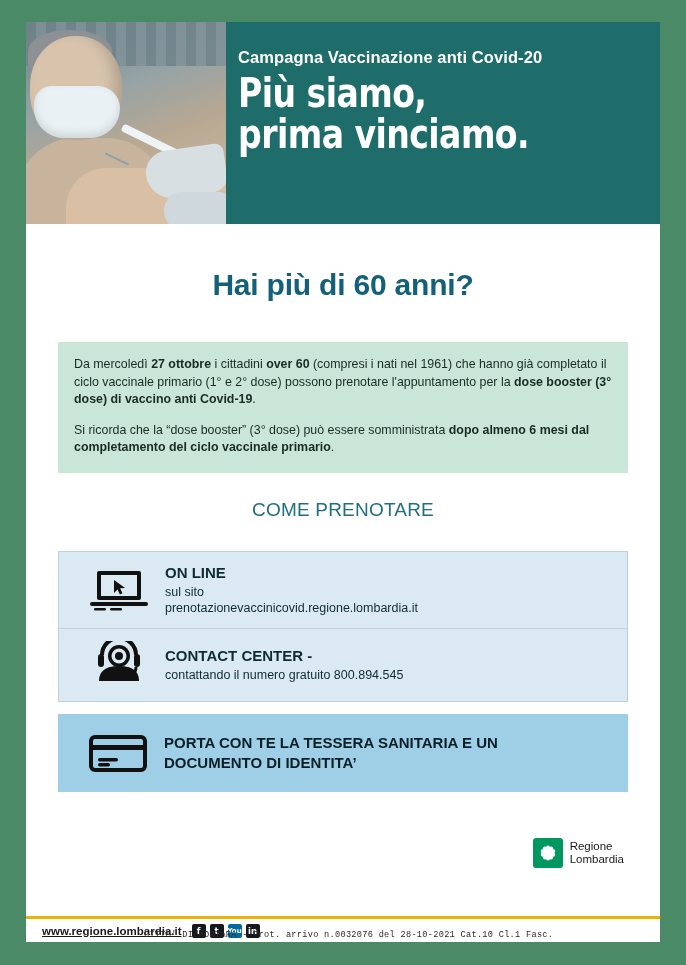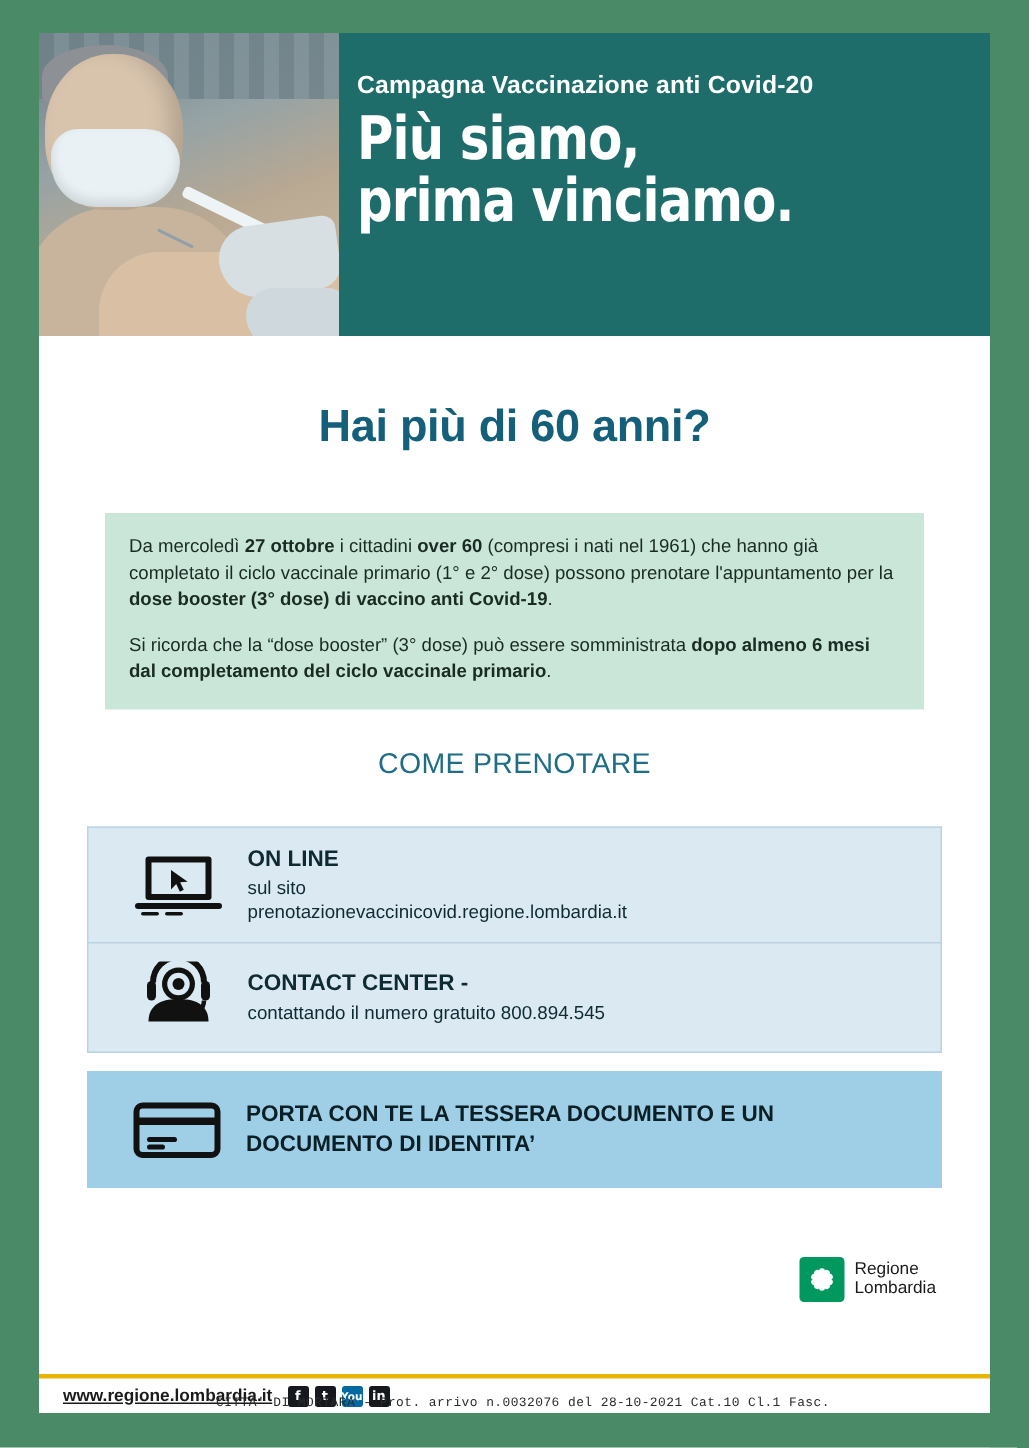--- a/index.html
+++ b/index.html
@@ -91,21 +91,21 @@
   
   .question{
     text-align:center;
     color:#14607a;
     font-size:30px;font-weight:bold;
     padding:44px 0 40px 0;
     letter-spacing:-.2px;
   }
   
   .greenbox{
-    margin:0 44px;
+    margin:0 32px;
     background:#c9e6d8;
     padding:14px 16px 16px 16px;
     color:#1a2b24;
     font-size:12.4px;
     line-height:1.42;
   }
   .greenbox p{margin:0;}
   .greenbox p + p{margin-top:13px;}
   .greenbox b{font-weight:bold;}
   
@@ -296,21 +296,21 @@
   <div class="rowblue">
     <div class="ico">
       <svg width="62" height="42" viewBox="0 0 62 42" aria-hidden="true">
         <rect x="4" y="5" width="54" height="33" rx="4" fill="none" stroke="#111" stroke-width="4"></rect>
         <rect x="4" y="13" width="54" height="5" fill="#111"></rect>
         <rect x="11" y="26" width="20" height="3.4" rx="1.7" fill="#111"></rect>
         <rect x="11" y="31" width="12" height="3.4" rx="1.7" fill="#111"></rect>
       </svg>
     </div>
     <div>
-      <p class="title">PORTA CON TE LA TESSERA DOCUMENTO  E UN</p>
+      <p class="title">PORTA CON TE LA TESSERA SANITARIA  E UN</p>
       <p class="title">DOCUMENTO DI IDENTITA’</p>
     </div>
   </div>
 
   <div class="logo-wrap">
     <div class="logo">
       <div class="mark">
         <span></span>
           <span></span>
           <span></span>

